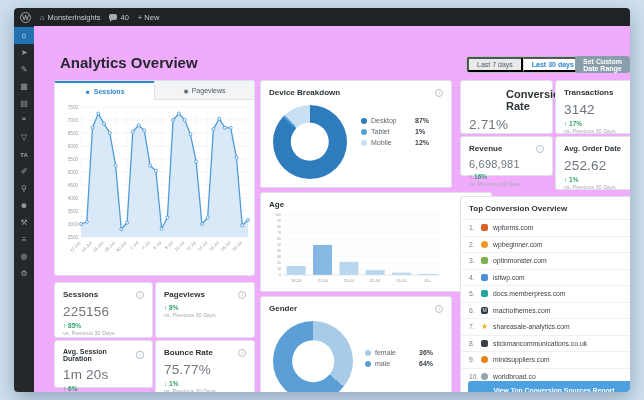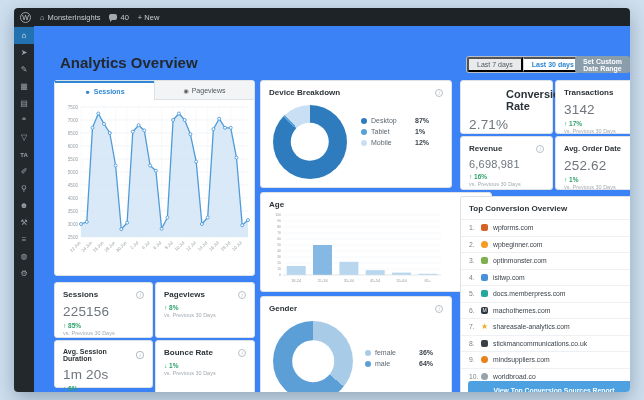--- a/index.html
+++ b/index.html
@@ -21,21 +21,21 @@
 
   
   .sidebar { position:absolute; left:0; top:18px; bottom:0; width:20px; background:#23282d; z-index:4;
     display:flex; flex-direction:column; align-items:center; padding-top:1px; }
   .side-item { width:20px; height:17px; display:flex; align-items:center; justify-content:center;
     color:#9aa0a5; font-size:8px; line-height:1; }
   .side-item.active { background:#2271b1; color:#fff; }
   .side-item.txt { font-size:6px; font-weight:bold; }
 
   
-  .main { position:absolute; left:20px; top:18px; right:0; bottom:0; background:#3b82f6; }
+  .main { position:absolute; left:20px; top:18px; right:0; bottom:0; background:#f0abfc; }
   .page-title { position:absolute; left:26px; top:28px; font-size:15px; font-weight:bold; color:#23282d; }
 
   .range-group { position:absolute; left:432px; top:30px; height:17px; display:flex;
     border:1px solid #b8bfc6; border-radius:3px; overflow:hidden; background:#fff; }
   .range-btn { font-size:7px; padding:0 8px; display:flex; align-items:center; color:#50575e; background:#e9eaeb; }
   .range-btn.active { background:#fff; color:#2f86d2; font-weight:bold; border-left:1px solid #d4d8dc; }
   .custom-btn { position:absolute; left:541px; top:30px; height:17px; padding:0 8px; border-radius:3px;
     background:#8a9dab; color:#fff; font-size:7px; font-weight:bold; display:flex; align-items:center; border:none; }
 
   .card { position:absolute; background:#fff; border:1px solid #dde2e7; border-radius:3px; }
@@ -283,20 +283,21 @@
         </div>
       <div class="stat-value">1m 20s</div>
       <div class="stat-change"><span>↑</span> <span>6%</span></div>
 
     </div>
     <div class="card" style="left:121px;top:314px;width:100px;height:60px;">
       <div class="card-head">
           <span class="card-title">Bounce Rate</span>
           <span class="info-i">i</span>
         </div>
+      <div class="stat-value">75.77%</div>
       <div class="stat-change"><span>↓</span> <span>1%</span></div>
       <div class="stat-vs">vs. Previous 30 Days</div>
     </div>
 
     <div class="card" style="left:226px;top:54px;width:192px;height:108px;">
       <div class="card-head">
           <span class="card-title">Device Breakdown</span>
           <span class="info-i">i</span>
         </div>
       <div id="device-donut" class="donut" style="position: absolute; left: 12px; top: 24px; width: 74px; height: 74px; background: conic-gradient(rgb(46, 124, 190) 0%, rgb(46, 124, 190) 87%, rgb(85, 161, 216) 87%, rgb(85, 161, 216) 88%, rgb(201, 224, 244) 88%, rgb(201, 224, 244) 100%);">
@@ -397,21 +398,21 @@
       <div class="stat-vs">vs. Previous 30 Days</div>
     </div>
     <div class="card" style="left:521px;top:54px;width:93px;height:54px;">
       <div class="card-head">
           <span class="card-title">Transactions</span>
         </div>
       <div class="stat-value">3142</div>
       <div class="stat-change"><span>↑</span> <span>17%</span></div>
       <div class="stat-vs">vs. Previous 30 Days</div>
     </div>
-    <div class="card" style="left:426px;top:110px;width:93px;height:54px;">
+    <div class="card" style="left:426px;top:110px;width:93px;height:40px;">
       <div class="card-head">
           <span class="card-title">Revenue</span>
           <span class="info-i">i</span>
         </div>
       <div class="stat-value" style="font-size:11px;">6,698,981</div>
       <div class="stat-change"><span>↑</span> <span>16%</span></div>
       <div class="stat-vs">vs. Previous 30 Days</div>
     </div>
     <div class="card" style="left:521px;top:110px;width:93px;height:54px;">
       <div class="card-head">

